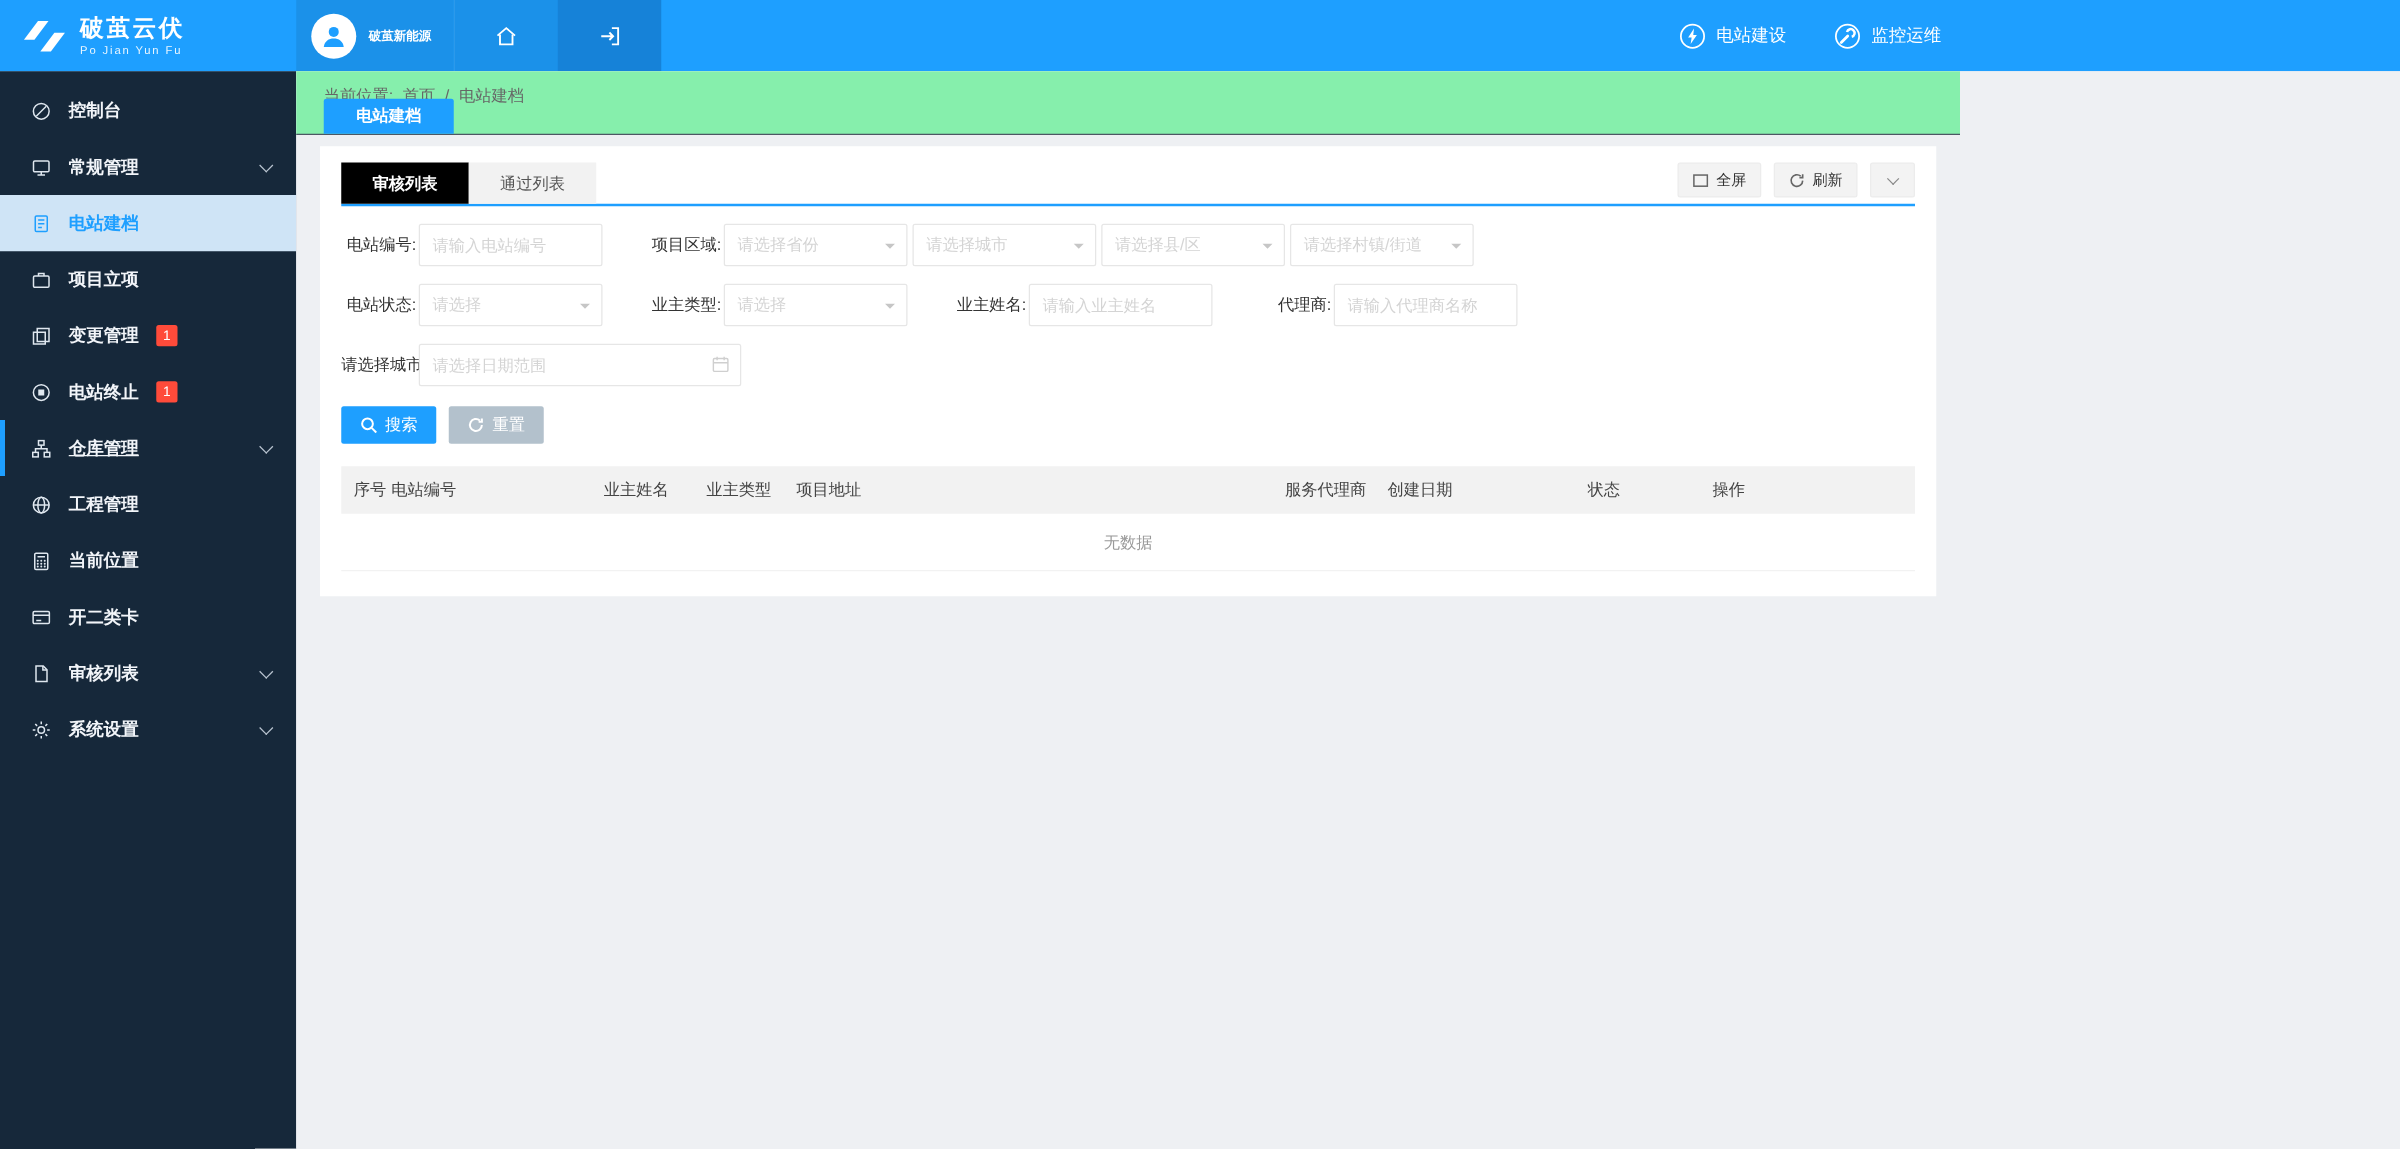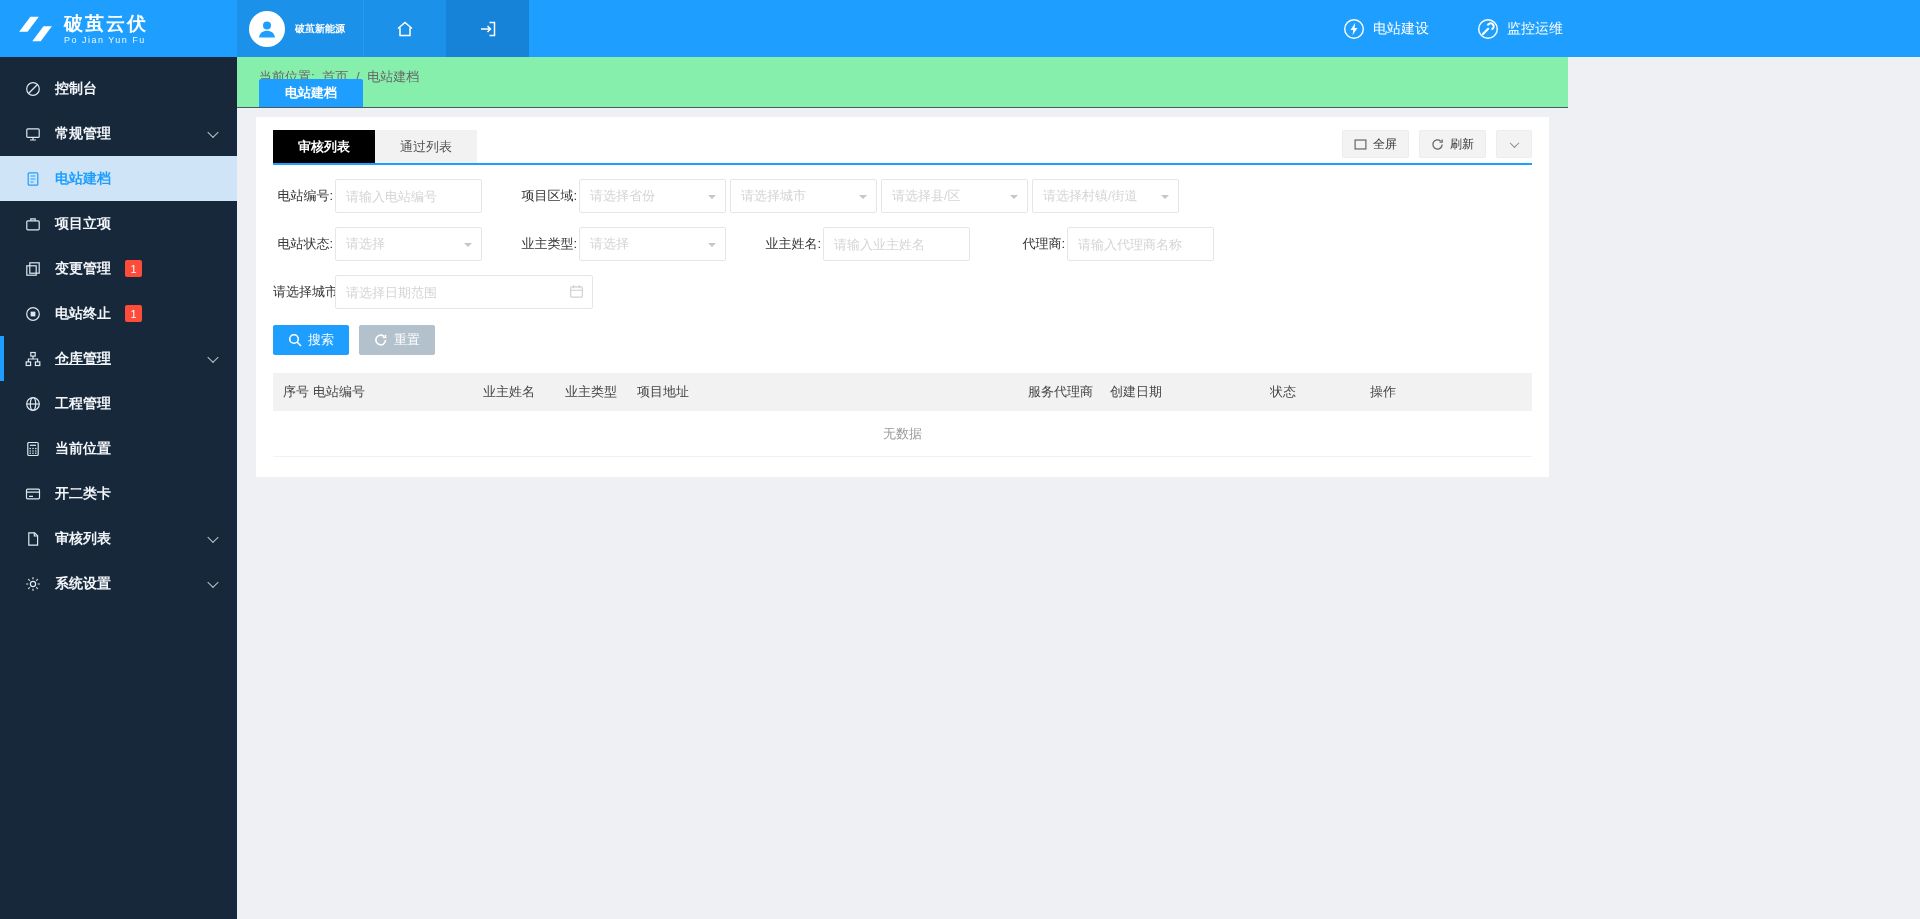--- a/index.html
+++ b/index.html
@@ -15,21 +15,21 @@
   .logo-area { width:237px; height:57px; display:flex; align-items:center; padding-left:16px; background:#1e9fff; }
   .logo-text { margin-left:8px; color:#fff; }
   .brand-title { font-size:19px; font-weight:700; letter-spacing:2px; line-height:21px; }
   .brand-sub { font-size:9px; letter-spacing:1.5px; opacity:.9; margin-top:1px; }
   .tb-sec { height:57px; display:flex; align-items:center; cursor:pointer; }
   .sec-user { background:#1b91e9; padding:0 18px 0 12px; }
   .sec-home { background:#1b91e9; width:83px; justify-content:center; border-left:1px solid rgba(255,255,255,.08); }
   .sec-login { background:#1682d8; width:83px; justify-content:center; }
   .avatar { width:36px; height:36px; border-radius:50%; background:#fff; display:flex; align-items:center; justify-content:center; margin-right:10px; }
   .company { color:#fff; font-size:10px; font-weight:700; }
-  .top-right { position:absolute; left:1343px; top:0; height:57px; display:flex; align-items:center; gap:48px; }
+  .top-right { position:absolute; left:1343px; top:0; height:57px; display:flex; align-items:center; gap:38px; }
   .tr-item { display:flex; align-items:center; gap:8px; color:#fff; font-size:14px; cursor:pointer; }
 
   
   .sidebar { position:absolute; top:57px; left:0; width:237px; height:862px; background:#16283a; padding-top:9px; }
   .side-item { height:45px; display:flex; align-items:center; padding:0 18px 0 24px; color:#f2f5f9; font-size:14px; font-weight:700; cursor:pointer; position:relative; }
   .side-item .icn { width:18px; height:18px; margin-right:13px; color:#dfe7ef; display:flex; align-items:center; justify-content:center; flex:none; }
   .side-item.active { background:#cfe4f6; color:#1e9fff; }
   .side-item.active .icn { color:#1e9fff; }
   .side-item.accent { box-shadow: inset 4px 0 0 #1e9fff; text-decoration: underline; }
   .badge { margin-left:14px; min-width:17px; height:17px; padding:0 3px; background:#ff4b3a; color:#fff; font-size:11px; font-weight:400; border-radius:2px; display:flex; align-items:center; justify-content:center; }

